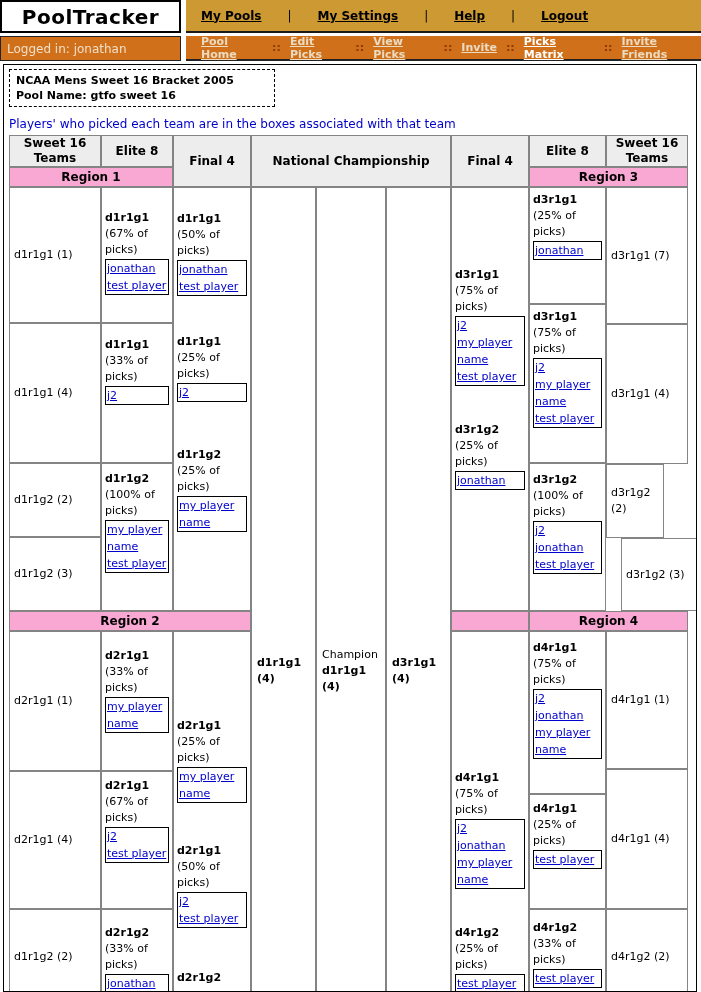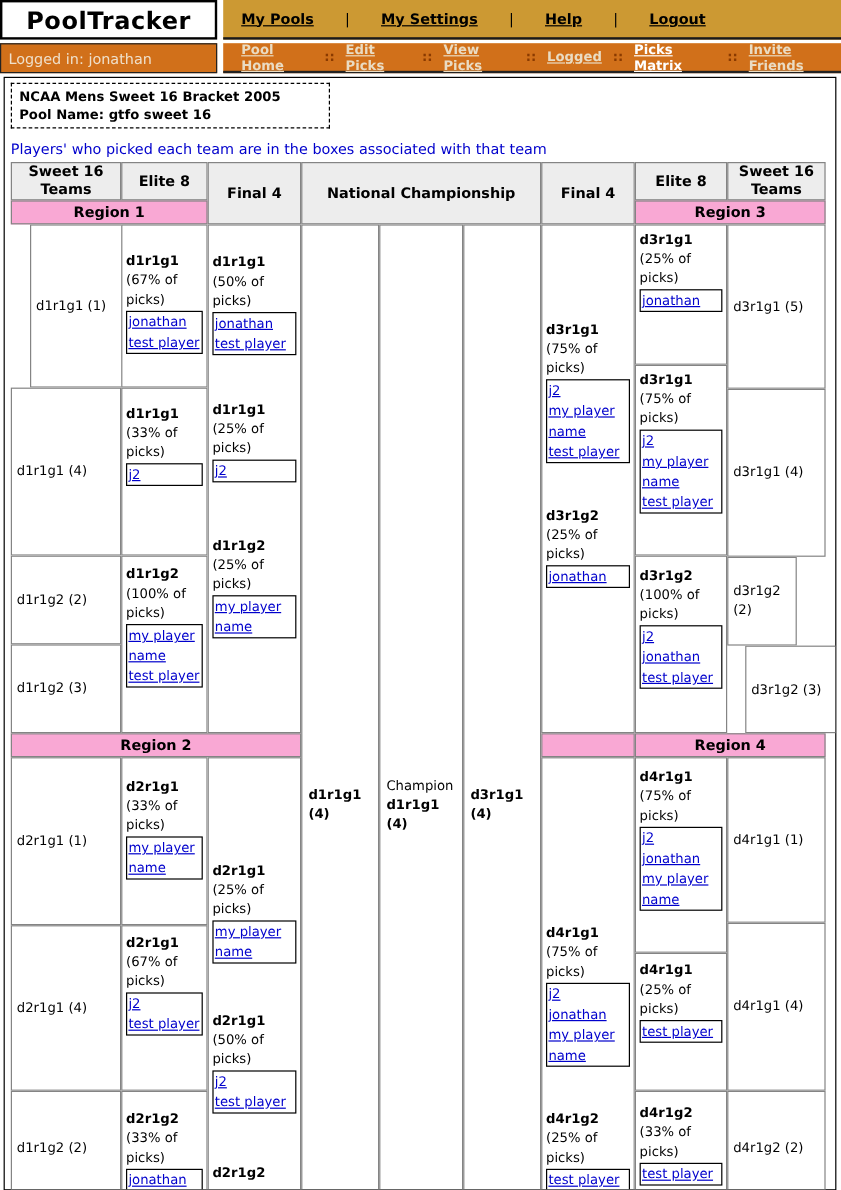--- a/index.html
+++ b/index.html
@@ -65,21 +65,21 @@
   <a class="menu-link">Logout</a>
 </div>
 <div class="orange-left">Logged in: jonathan</div>
 <div class="orange-right">
   <a class="nav-link">Pool Home</a>
   <span class="nav-sep">::</span>
   <a class="nav-link">Edit Picks</a>
   <span class="nav-sep">::</span>
   <a class="nav-link">View Picks</a>
   <span class="nav-sep">::</span>
-  <a class="nav-link">Logged</a>
+  <a class="nav-link">Invite</a>
   <span class="nav-sep">::</span>
   <a class="nav-link active">Picks Matrix</a>
   <span class="nav-sep">::</span>
   <a class="nav-link">Invite Friends</a>
 </div>
 
 <div class="content">
 
   <div class="infobox">
     <div>NCAA Mens Sweet 16 Bracket 2005</div>
@@ -97,21 +97,21 @@
     <div class="cell hdr" style="left:442px;top:0;width:78px;height:52px">Final 4</div>
     <div class="cell hdr" style="left:520px;top:0;width:77px;height:32px">Elite 8</div>
     <div class="cell hdr" style="left:597px;top:0;width:82px;height:32px">Sweet 16 Teams</div>
 
     <div class="cell region" style="left:0;top:32px;width:164px;height:20px">Region 1</div>
     <div class="cell region" style="left:520px;top:32px;width:159px;height:20px">Region 3</div>
     <div class="cell region" style="left:0;top:476px;width:242px;height:20px">Region 2</div>
     <div class="cell region" style="left:442px;top:476px;width:78px;height:20px"></div>
     <div class="cell region" style="left:520px;top:476px;width:159px;height:20px">Region 4</div>
 
-    <div class="cell seed" style="left:16px;top:52px;width:92px;height:136px">d1r1g1 (1)</div>
+    <div class="cell seed" style="left:0;top:52px;width:92px;height:136px">d1r1g1 (1)</div>
     <div class="cell seed" style="left:0;top:188px;width:92px;height:140px">d1r1g1 (4)</div>
     <div class="cell seed" style="left:0;top:328px;width:92px;height:74px">d1r1g2 (2)</div>
     <div class="cell seed" style="left:0;top:402px;width:92px;height:74px">d1r1g2 (3)</div>
     <div class="cell seed" style="left:0;top:496px;width:92px;height:140px">d2r1g1 (1)</div>
     <div class="cell seed" style="left:0;top:636px;width:92px;height:138px">d2r1g1 (4)</div>
     <div class="cell seed" style="left:0;top:774px;width:92px;height:96px">d1r1g2 (2)</div>
 
     <div class="cell game" style="left:92px;top:52px;width:72px;height:136px;padding-top:22px">
       <div class="team">d1r1g1</div>
       <div class="pct">(67% of picks)</div>
@@ -296,21 +296,21 @@
         </div>
     </div>
     <div class="cell game" style="left:520px;top:774px;width:77px;height:96px;padding-top:10px">
       <div class="team">d4r1g2</div>
       <div class="pct">(33% of picks)</div>
       <div class="pbox">
           <a>test player</a>
         </div>
     </div>
 
-    <div class="cell seed" style="left:597px;top:52px;width:82px;height:137px">d3r1g1 (5)</div>
+    <div class="cell seed" style="left:597px;top:52px;width:82px;height:137px">d3r1g1 (7)</div>
     <div class="cell seed" style="left:597px;top:189px;width:82px;height:140px">d3r1g1 (4)</div>
     <div class="cell seed" style="left:597px;top:329px;width:58px;height:74px">d3r1g2 (2)</div>
     <div class="cell seed" style="left:612px;top:403px;width:82px;height:73px">d3r1g2 (3)</div>
     <div class="cell seed" style="left:597px;top:496px;width:82px;height:138px">d4r1g1 (1)</div>
     <div class="cell seed" style="left:597px;top:634px;width:82px;height:140px">d4r1g1 (4)</div>
     <div class="cell seed" style="left:597px;top:774px;width:82px;height:96px">d4r1g2 (2)</div>
 
   </div>
 </div>
 

